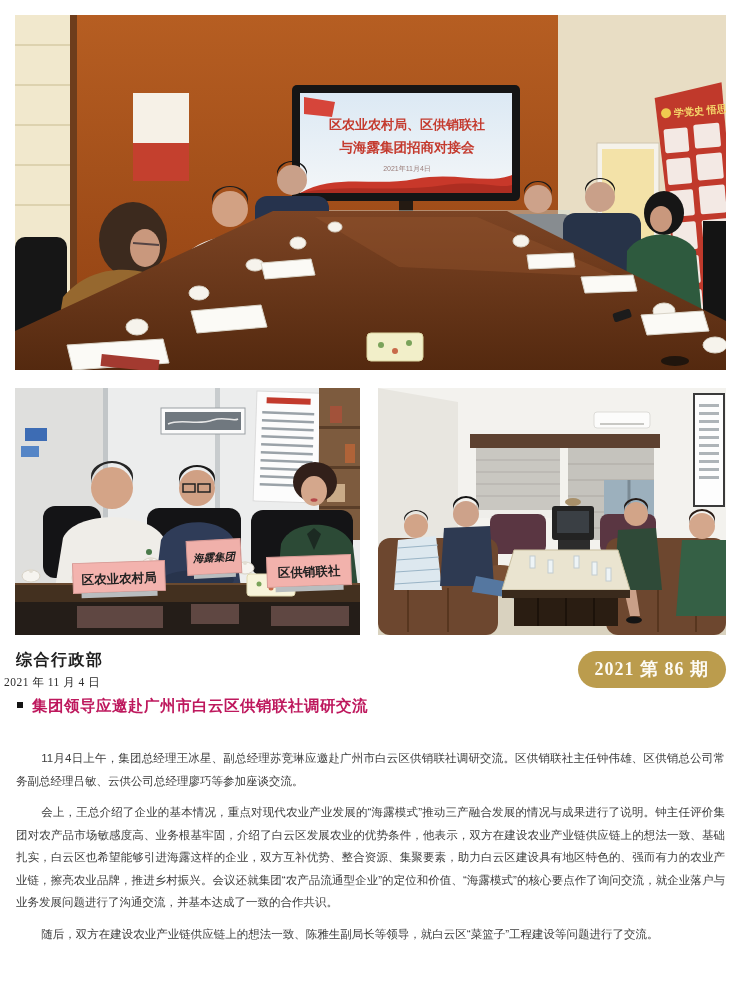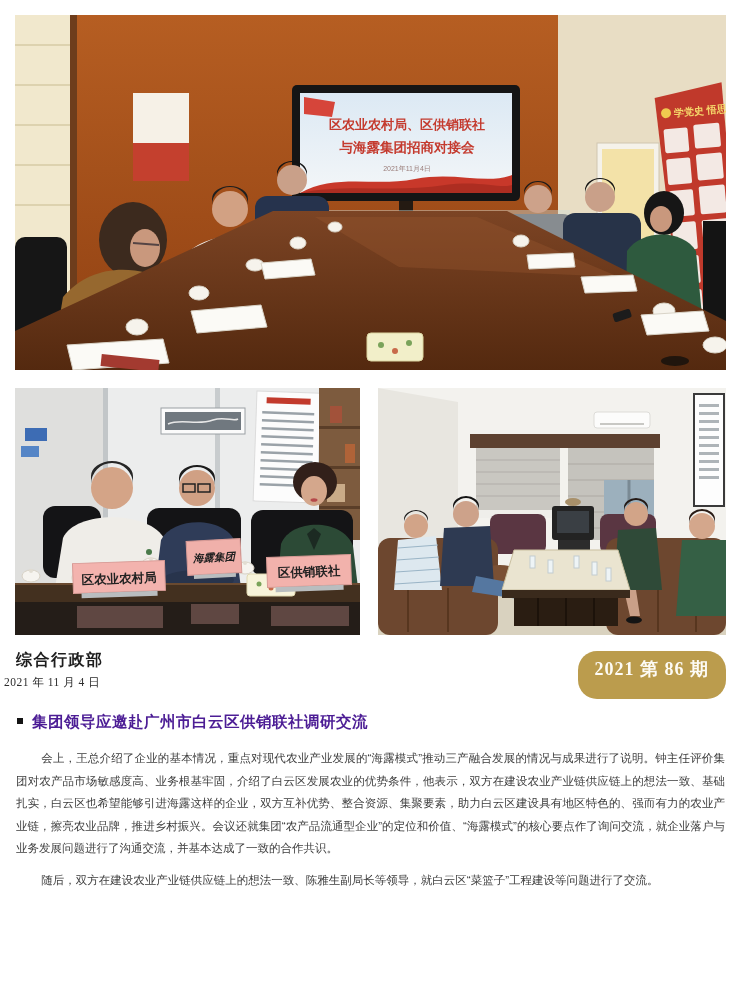--- a/index.html
+++ b/index.html
@@ -10,23 +10,23 @@
   #photo-left{left:15px;top:388px;width:345px;height:247px;}
   #photo-right{left:378px;top:388px;width:348px;height:247px;}
   .photo svg{display:block;}
 
   .dept{position:absolute;left:16px;top:650px;font-family:"Liberation Serif",serif;
         font-weight:700;font-size:16px;color:#1d1d1d;letter-spacing:1.5px;}
   .pub-date{position:absolute;left:4px;top:675px;font-family:"Liberation Serif",serif;
         font-size:11.5px;color:#2c2c2c;letter-spacing:0.5px;}
   .issue-badge{position:absolute;right:14px;top:651px;background:#bb9c4d;color:#fdfbf5;
         font-family:"Liberation Serif",serif;font-size:18px;font-weight:700;
-        padding:6px 17px 18px;border-radius:19px;letter-spacing:1px;}
-  .headline{position:absolute;left:17px;top:712px;font-size:15.5px;font-weight:700;
-        color:#4c1d95;letter-spacing:0.5px;}
+        padding:6px 17px 7px;border-radius:19px;letter-spacing:1px;}
+  .headline{position:absolute;left:17px;top:696px;font-size:15.5px;font-weight:700;
+        color:#be185d;letter-spacing:0.5px;}
   .headline .bullet{display:inline-block;width:6px;height:6px;background:#141414;
         margin-right:9px;vertical-align:3px;}
   .body-text{position:absolute;left:16px;top:747px;width:709px;font-size:11.5px;
         line-height:22.5px;color:#3d3d3d;text-align:justify;}
   .body-text p{margin:0 0 9px;text-indent:2.2em;}
 
   svg text{font-family:"Liberation Sans",sans-serif;}
 </style>
 </head>
 <body>
@@ -432,17 +432,18 @@
 
   <div class="dept">综合行政部</div>
   <div class="pub-date">2021 年 11 月 4 日</div>
   <div class="issue-badge">2021 第 86 期</div>
 
   <div class="headline">
     <span class="bullet"></span><span>集团领导应邀赴广州市白云区供销联社调研交流</span>
   </div>
 
   <div class="body-text">
+    <p>11月4日上午，集团总经理王冰星、副总经理苏竞琳应邀赴广州市白云区供销联社调研交流。区供销联社主任钟伟雄、区供销总公司常务副总经理吕敏、云供公司总经理廖巧等参加座谈交流。</p>
     <p>会上，王总介绍了企业的基本情况，重点对现代农业产业发展的“海露模式”推动三产融合发展的情况与成果进行了说明。钟主任评价集团对农产品市场敏感度高、业务根基牢固，介绍了白云区发展农业的优势条件，他表示，双方在建设农业产业链供应链上的想法一致、基础扎实，白云区也希望能够引进海露这样的企业，双方互补优势、整合资源、集聚要素，助力白云区建设具有地区特色的、强而有力的农业产业链，擦亮农业品牌，推进乡村振兴。会议还就集团“农产品流通型企业”的定位和价值、“海露模式”的核心要点作了询问交流，就企业落户与业务发展问题进行了沟通交流，并基本达成了一致的合作共识。</p>
     <p>随后，双方在建设农业产业链供应链上的想法一致、陈雅生副局长等领导，就白云区“菜篮子”工程建设等问题进行了交流。</p>
   </div>
 
 </div>
 
 </body></html>

